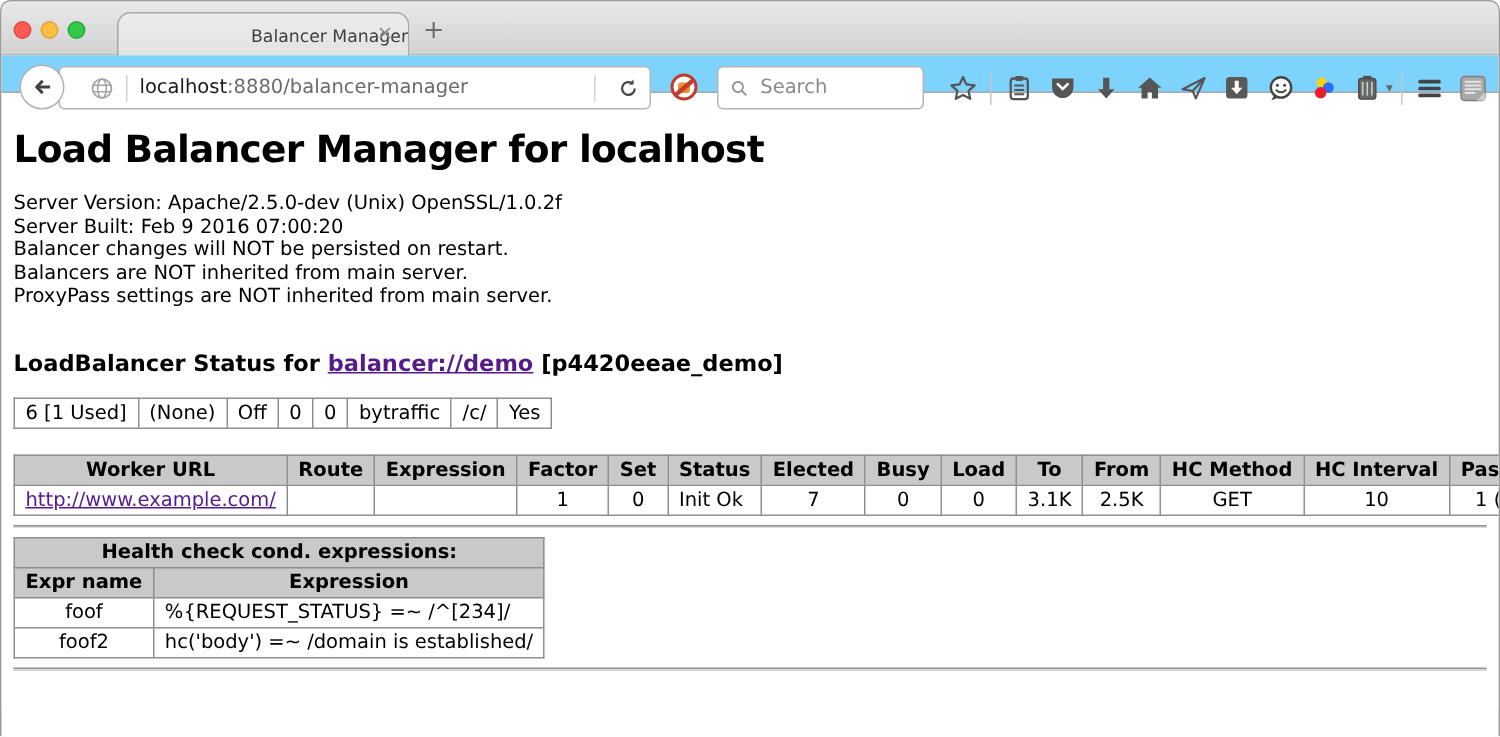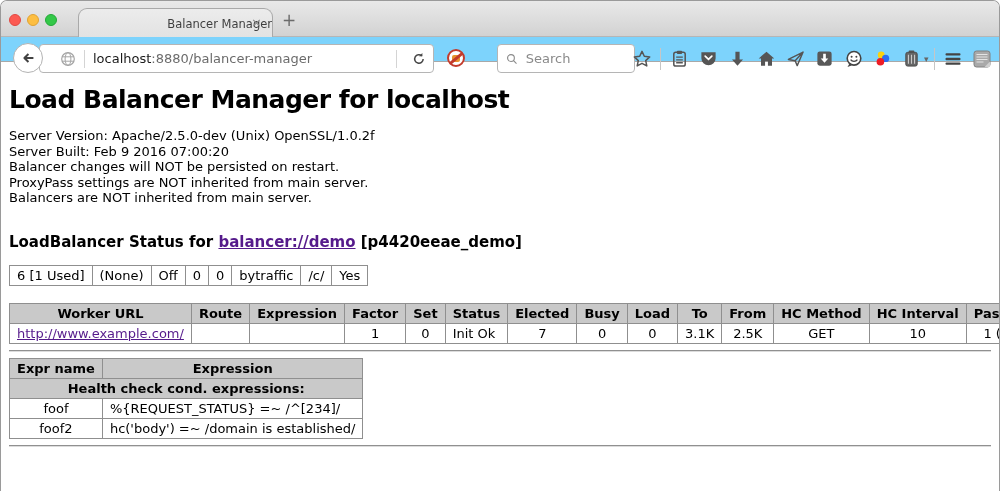--- a/index.html
+++ b/index.html
@@ -32,21 +32,21 @@
   .vsep-in { width:1px; height:18px; background:#d4d4d4; margin:0 8px; }
   .url-text { flex:1; font-size:13px; white-space:nowrap; overflow:hidden; }
   .url-host { color:#1a1a1a; }
   .url-path { color:#6b6b6b; }
   .blocked { position:absolute; left:446px; top:12px; width:18px; height:18px; border-radius:50%;
              border:2px solid #c23b2c; background:#fff; }
   .blocked::before { content:""; position:absolute; left:3px; top:4px; width:8px; height:7px;
                      background:#e8922d; border-radius:2px; }
   .blocked::after { content:""; position:absolute; left:-1px; top:6px; width:16px; height:2.5px;
                     background:#c23b2c; transform:rotate(-40deg); }
-  .searchbar { position:absolute; left:496px; top:7px; width:138px; height:29px; background:#fff;
+  .searchbar { position:absolute; left:477px; top:7px; width:138px; height:29px; background:#fff;
                border:1px solid #b5b5b5; border-radius:4px; display:flex; align-items:center; padding:0 8px; }
   .searchbar input { border:none; outline:none; width:100%; font-size:13px; color:#333;
                      font-family:"DejaVu Sans","Liberation Sans",sans-serif; background:transparent; margin-left:6px; }
   .searchbar input::placeholder { color:#8a8a8a; opacity:1; }
   .iconrow { position:absolute; left:626px; top:0; height:43px; display:flex; align-items:center; }
   .ico { width:24px; height:24px; display:flex; align-items:center; justify-content:center; margin:0 2.5px; }
   .vsep { width:1px; height:22px; background:#c6c6c6; margin:0 4px; }
   .caret { font-size:9px; color:#666; margin:0 1px 0 -2px; }
 
   
@@ -199,22 +199,22 @@
     </div>
   </div>
 
   <div class="content">
     <h1 class="pagetitle">Load Balancer Manager for localhost</h1>
 
     <div class="info-lines">
       <div>Server Version: Apache/2.5.0-dev (Unix) OpenSSL/1.0.2f</div>
       <div>Server Built: Feb 9 2016 07:00:20</div>
       <div>Balancer changes will NOT be persisted on restart.</div>
+      <div>Balancers are NOT inherited from main server.</div>
       <div>ProxyPass settings are NOT inherited from main server.</div>
-      <div>Balancers are NOT inherited from main server.</div>
     </div>
 
     <h3 class="status"><span>LoadBalancer Status for </span><a href="#" class="vlink">balancer://demo</a><span> [p4420eeae_demo]</span></h3>
 
     <table class="tbl-balancer">
       <tbody>
       <tr>
         <td>6 [1 Used]</td>
         <td>(None)</td>
         <td>Off</td>
@@ -264,25 +264,25 @@
 
       </tr>
     </tbody>
       </table>
 
     <hr class="rule">
 
     <table class="tbl-health">
       <tbody>
           <tr>
+        <th colspan="2">Health check cond. expressions:</th>
+      </tr>
+      <tr>
         <th>Expr name</th>
         <th>Expression</th>
-      </tr>
-      <tr>
-        <th colspan="2">Health check cond. expressions:</th>
       </tr>
       <tr>
         <td>foof</td>
         <td class="expr">%{REQUEST_STATUS} =~ /^[234]/</td>
       </tr>
       <tr>
         <td>foof2</td>
         <td class="expr">hc('body') =~ /domain is established/</td>
       </tr>
     </tbody>

